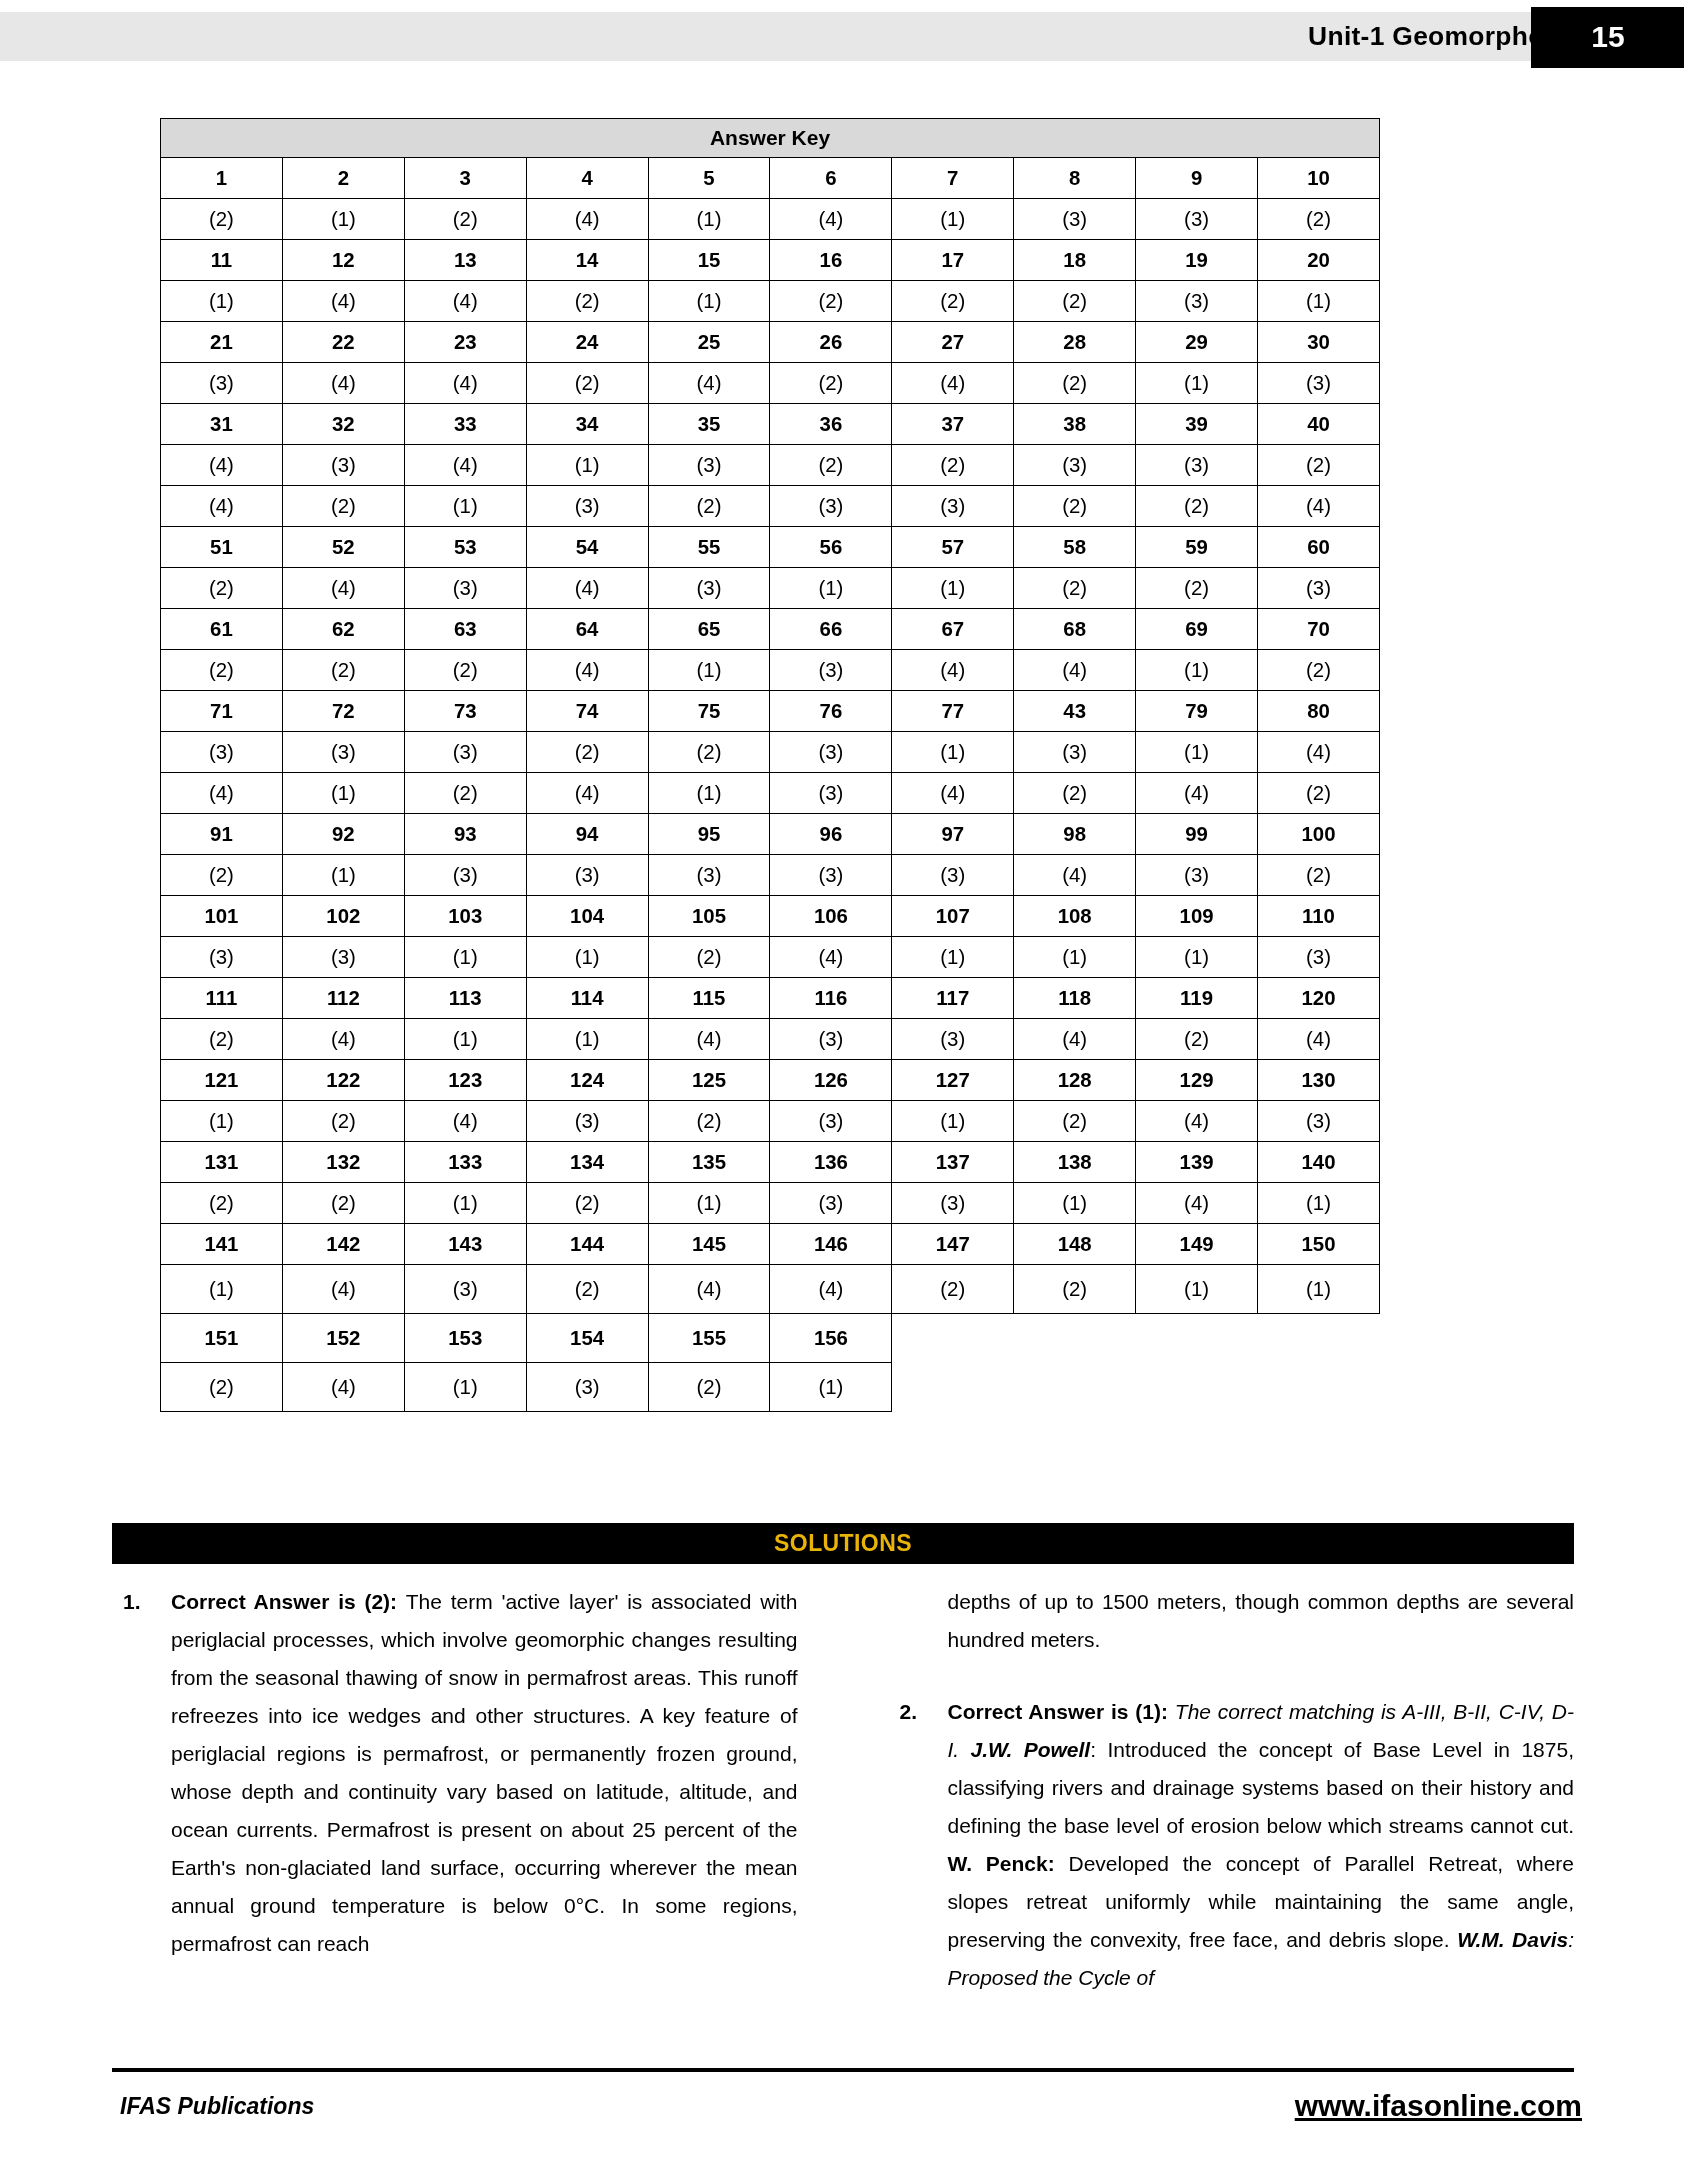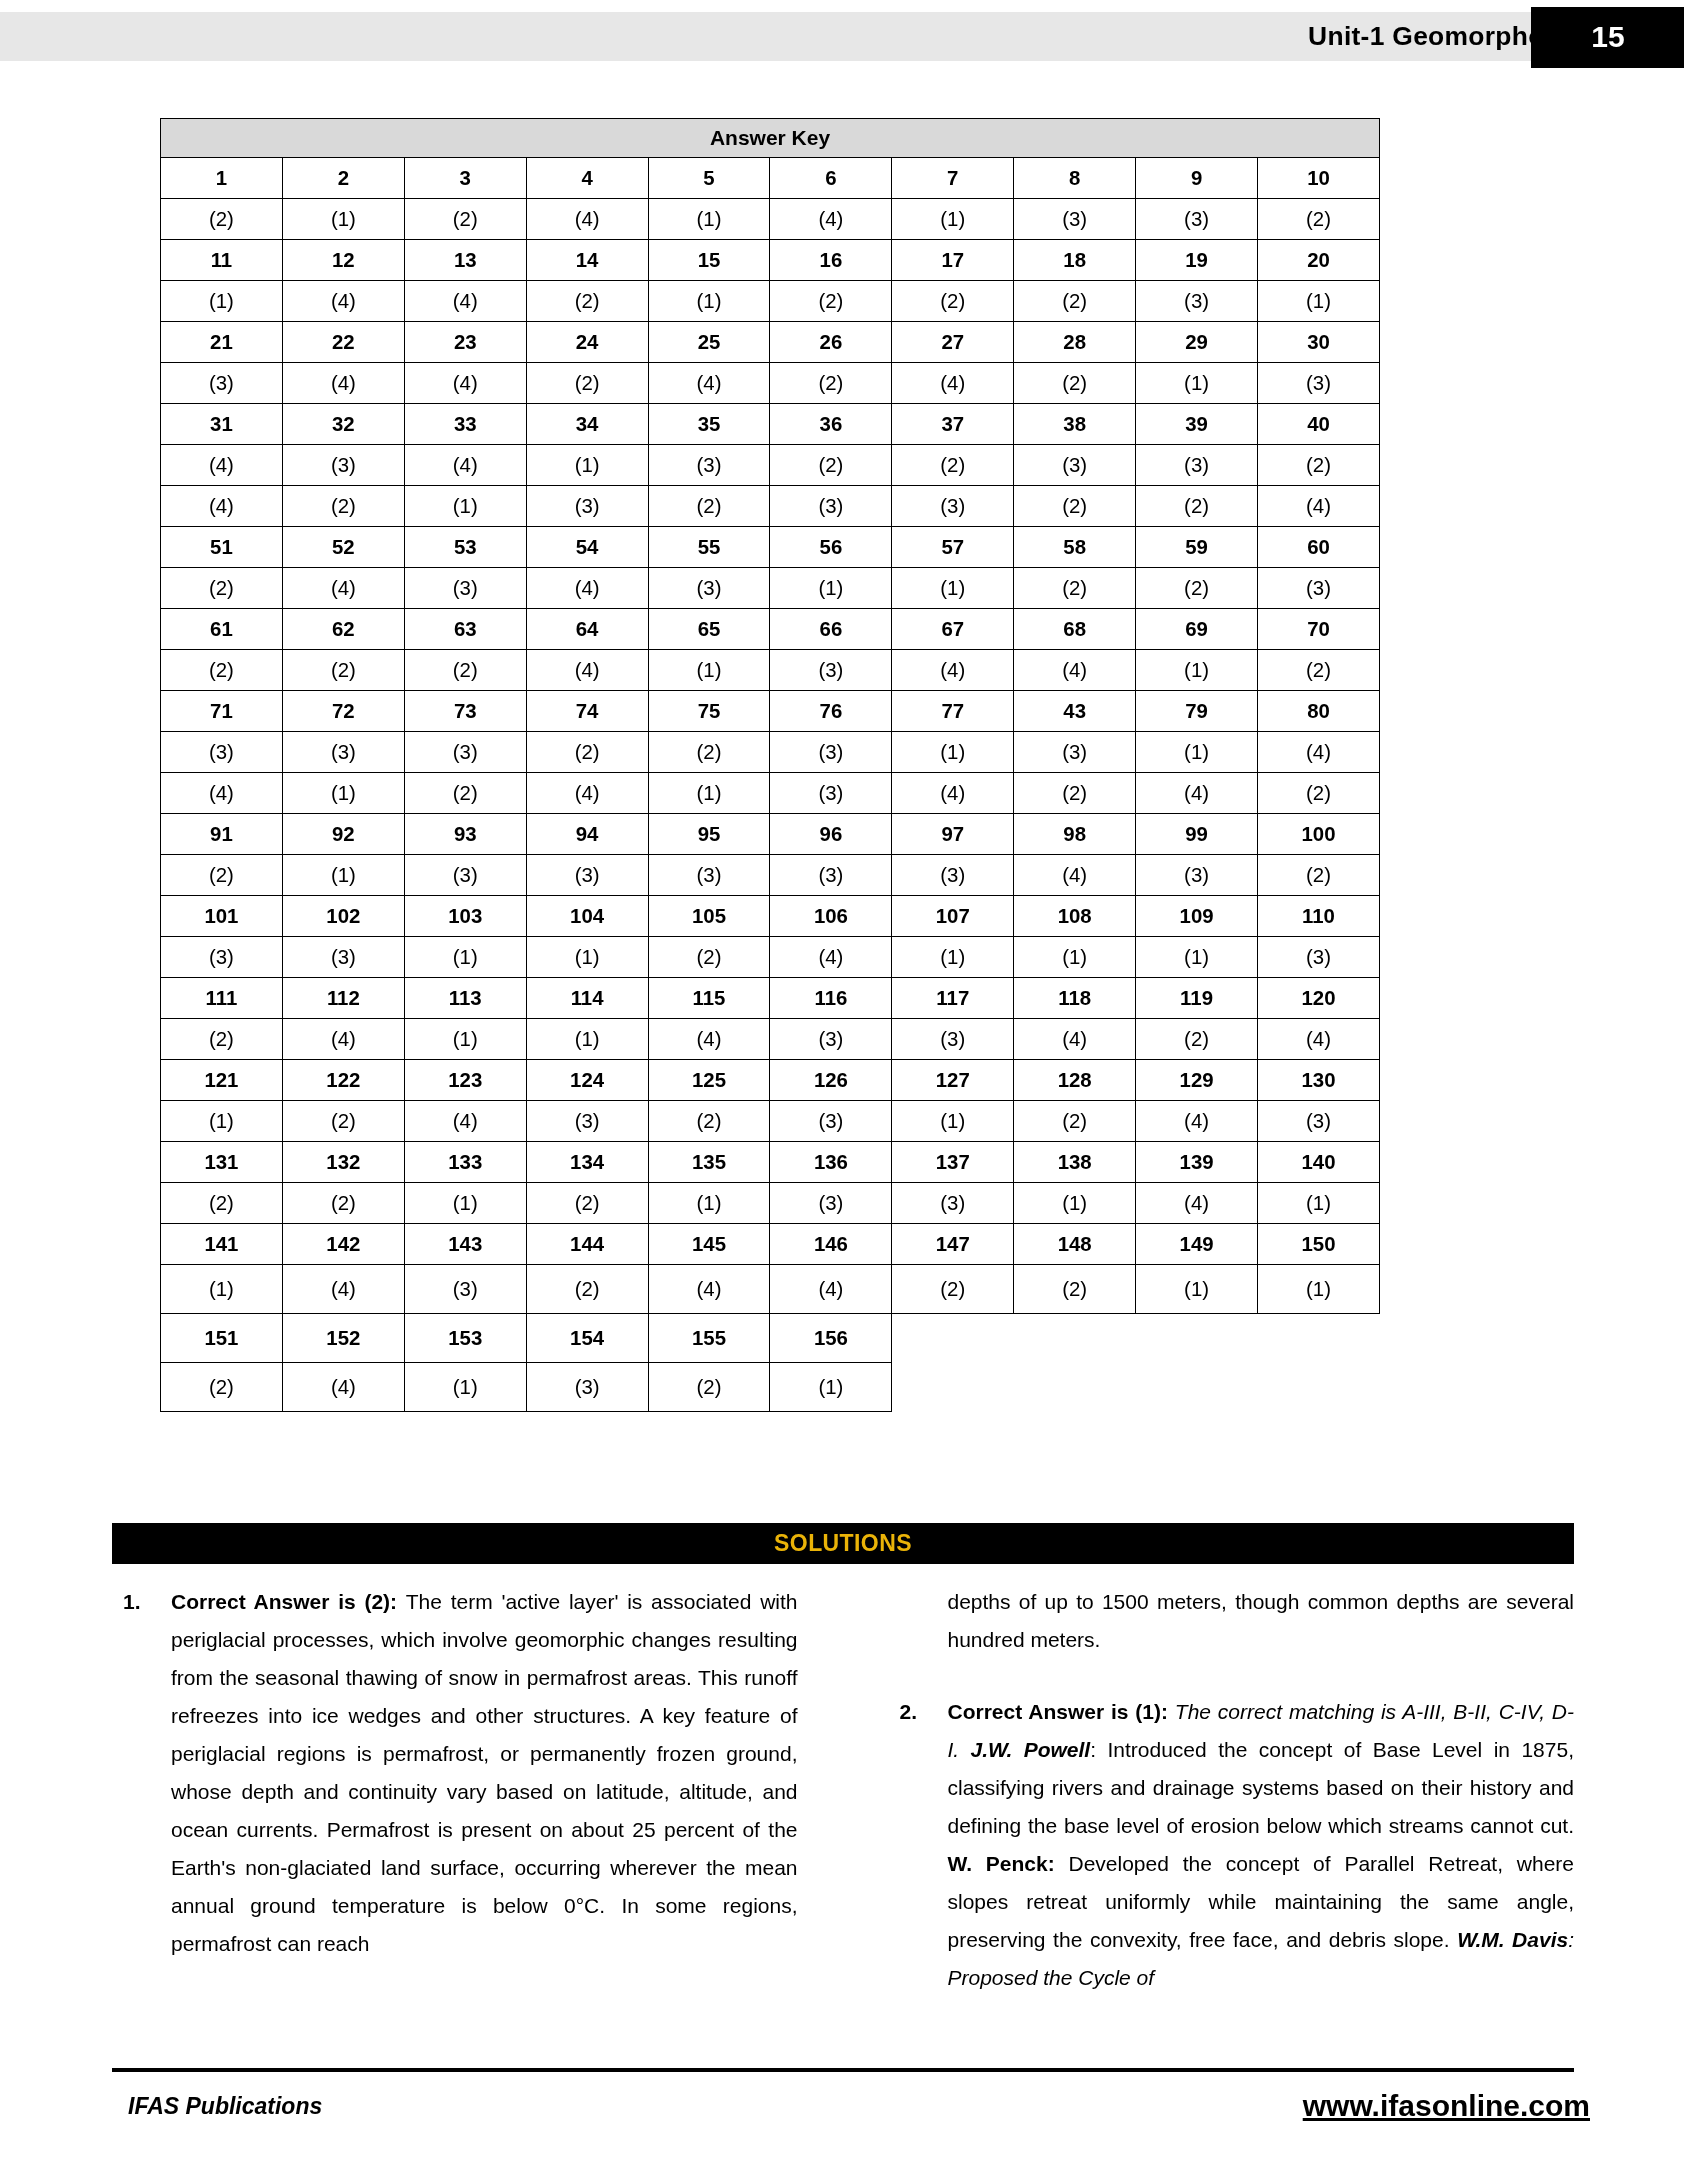--- a/index.html
+++ b/index.html
@@ -59,21 +59,21 @@
     flex:1; text-align:justify; font-size:21px; line-height:38px;
   }
   .sol-text .b { font-weight:bold; }
   .sol-text .i { font-style:italic; }
 
   
   .footer-rule {
     position:absolute; top:2068px; left:112px; width:1462px; height:4.3px; background:#000;
   }
   .footer-row {
-    position:absolute; top:2089px; left:128px; width:1462px;
+    position:absolute; top:2089px; left:120px; width:1462px;
     display:flex; align-items:center; justify-content:space-between;
   }
   .footer-pub { font-weight:bold; font-style:italic; font-size:23px; }
   .footer-site { font-weight:bold; font-size:30px;text-decoration:underline; }
 </style>
 </head>
 <body>
 
 <div class="header-band">
   <span class="header-title">Unit-1 Geomorphology</span>

